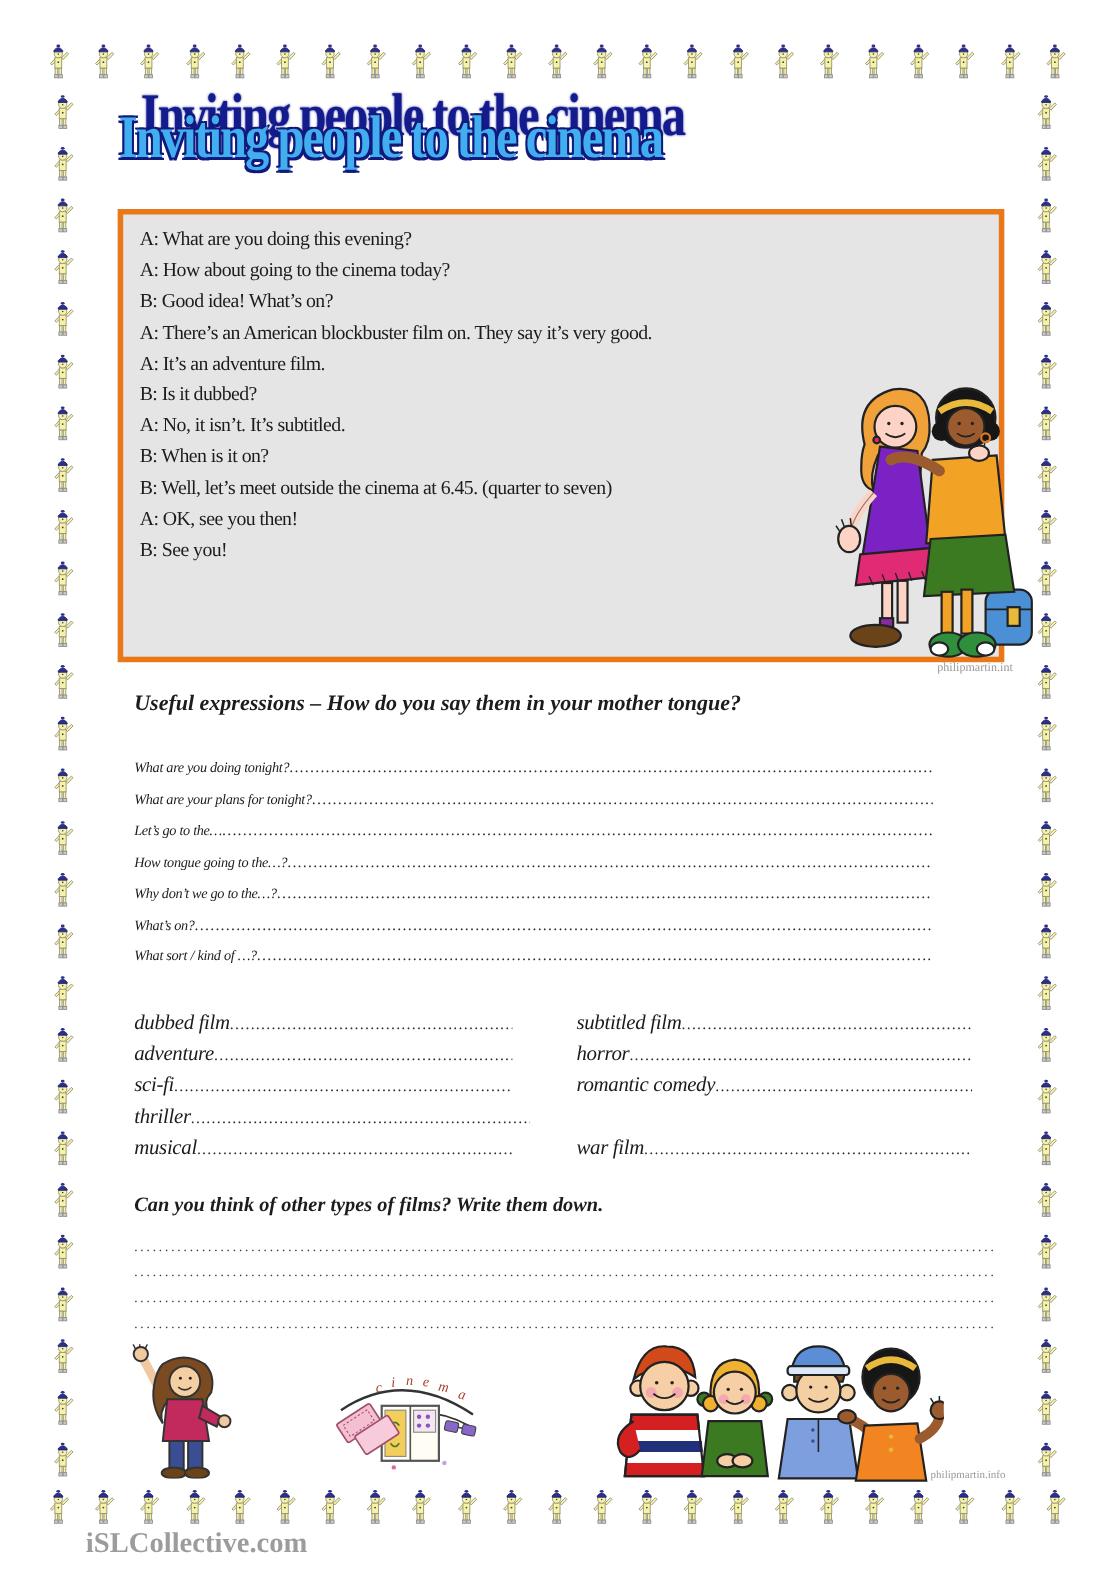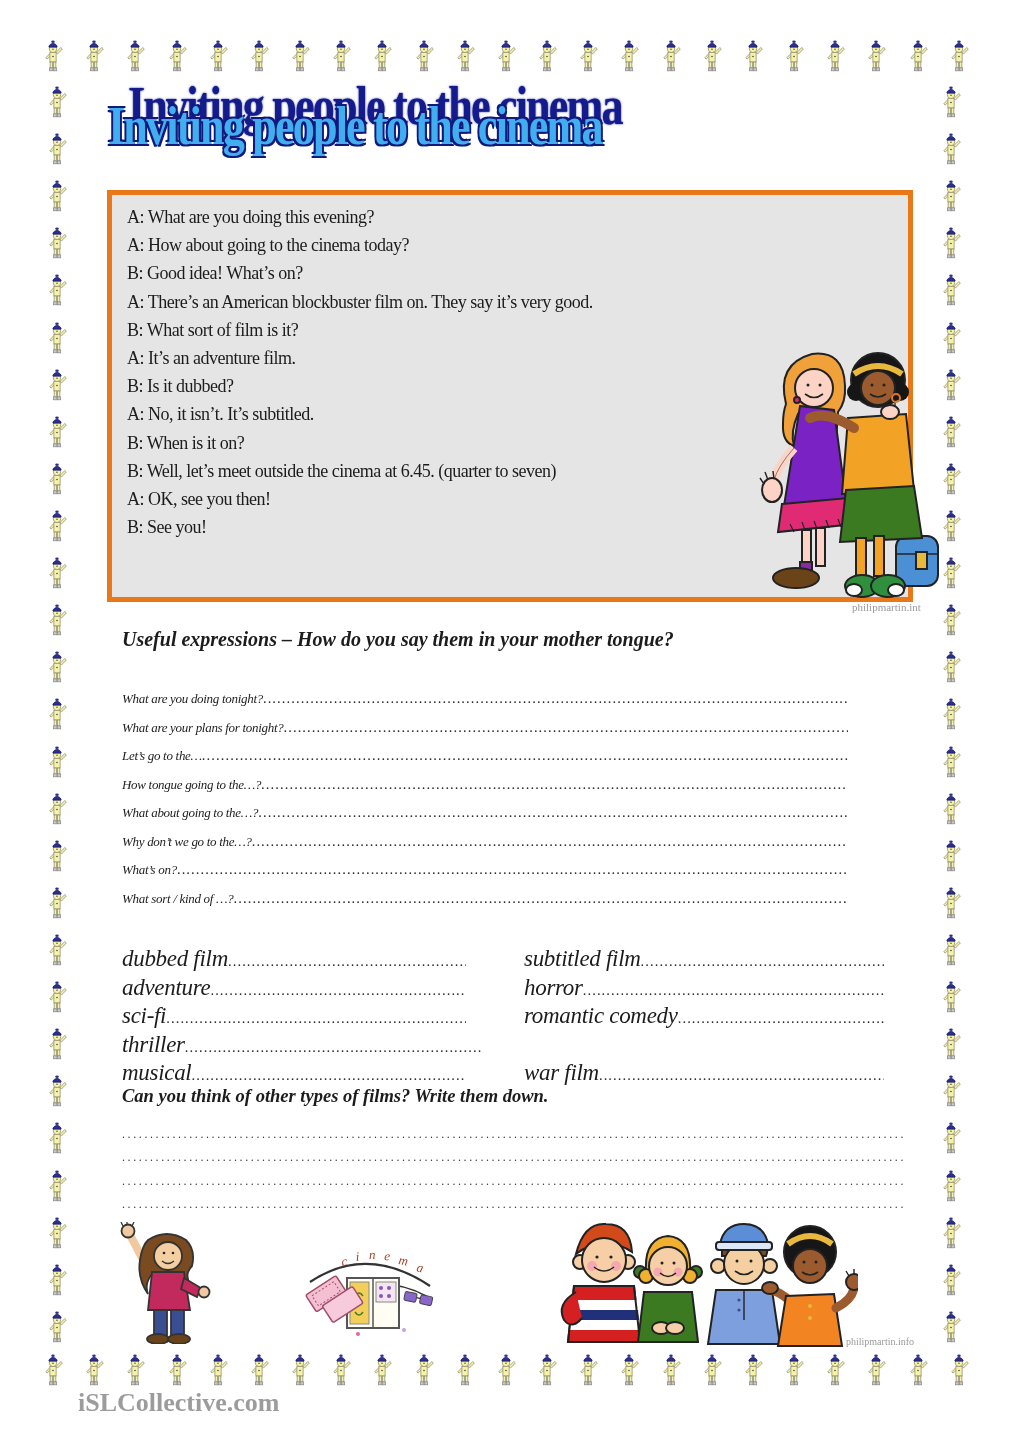--- a/index.html
+++ b/index.html
@@ -49,24 +49,24 @@
   #expressions { position:absolute; left:122px; top:690px; width:726px; z-index:2; }
   .exp-row { display:flex; align-items:baseline; height:28.5px; font-style:italic; font-size:13px; }
   .lbl { white-space:nowrap; letter-spacing:-0.3px; }
   .dots { flex:1 1 auto; overflow:hidden; white-space:nowrap; }
   .dots::after {
     content:"..........................................................................................................................................................................................................................................................";
     font-style:normal; font-size:14.5px; letter-spacing:1.1px; color:#2a2a2a;
   }
 
   #film-types { position:absolute; left:122px; top:919px; width:762px; z-index:2; }
-  .film-row { display:flex; align-items:baseline; height:28.6px; font-style:italic; font-size:23px; }
+  .film-row { display:flex; align-items:baseline; height:28.6px; font-style:italic; font-size:19px; }
   .film-cell { display:flex; align-items:baseline; overflow:hidden; }
   .film-cell.left  { width:344px; margin-right:58px; }
-  .film-cell.right { width:360px;margin-top:27px; }
+  .film-cell.right { width:360px; }
 
   #answer-lines { position:absolute; left:122px; top:1124px; width:783px; z-index:2; }
   .ans-line { height:23.3px; overflow:hidden; white-space:nowrap; }
   .ans-line::after {
     content:"........................................................................................................................................................................................................";
     font-size:12px; letter-spacing:2.6px; color:#3a3a3a;
   }
 
   .bottom-art { position:absolute; z-index:3; }
   #kid-art    { left:112px; top:1222px; }
@@ -1697,21 +1697,20 @@
     <span class="title-layer title-back">Inviting people to the cinema</span>
     <span class="title-layer title-front">Inviting people to the cinema</span>
   </div>
 
   <div id="dialogue-box">
     <div id="dialogue-lines">
         <div class="dlg-line">A: What are you doing this evening?</div>
         <div class="dlg-line">A: How about going to the cinema today?</div>
         <div class="dlg-line">B: Good idea! What’s on?</div>
         <div class="dlg-line">A: There’s an American blockbuster film on. They say it’s very good.</div>
-        <div class="dlg-line">B: What sort of film is it?</div>
         <div class="dlg-line">A: It’s an adventure film.</div>
         <div class="dlg-line">B: Is it dubbed?</div>
         <div class="dlg-line">A: No, it isn’t. It’s subtitled.</div>
         <div class="dlg-line">B: When is it on?</div>
         <div class="dlg-line">B: Well, let’s meet outside the cinema at 6.45. (quarter to seven)</div>
         <div class="dlg-line">A: OK, see you then!</div>
         <div class="dlg-line">B: See you!</div>
       </div>
   </div>
 
@@ -1772,24 +1771,20 @@
       <div class="exp-row">
         <span class="lbl">What are your plans for tonight?</span>
         <span class="dots"></span>
       </div>
       <div class="exp-row">
         <span class="lbl">Let’s go to the…</span>
         <span class="dots"></span>
       </div>
       <div class="exp-row">
         <span class="lbl">How tongue going to the…?</span>
-        <span class="dots"></span>
-      </div>
-      <div class="exp-row">
-        <span class="lbl">What about going to the…?</span>
         <span class="dots"></span>
       </div>
       <div class="exp-row">
         <span class="lbl">Why don’t we go to the…?</span>
         <span class="dots"></span>
       </div>
       <div class="exp-row">
         <span class="lbl">What’s on?</span>
         <span class="dots"></span>
       </div>

